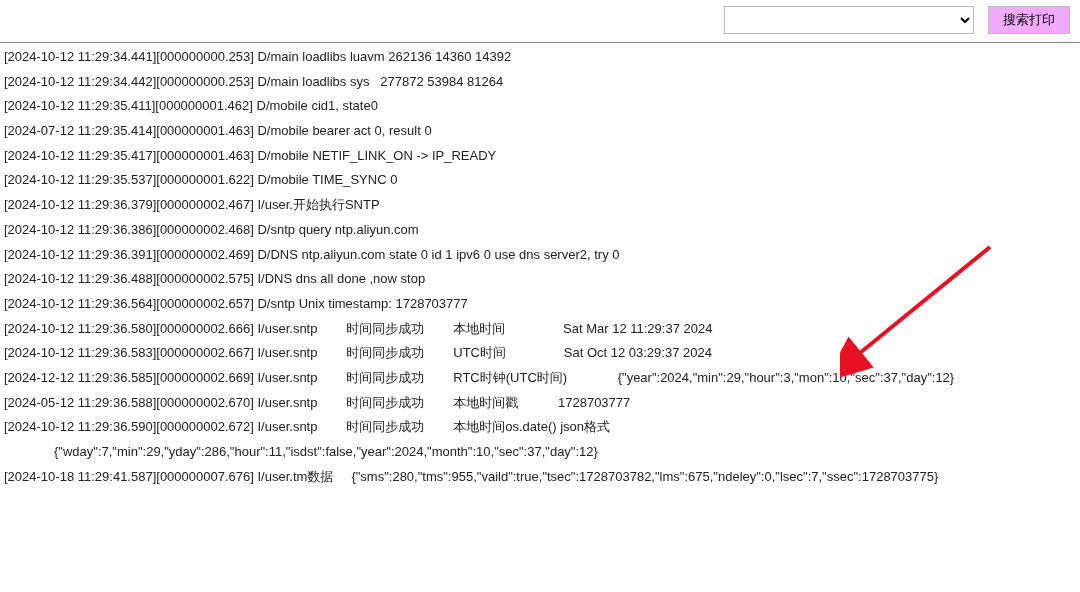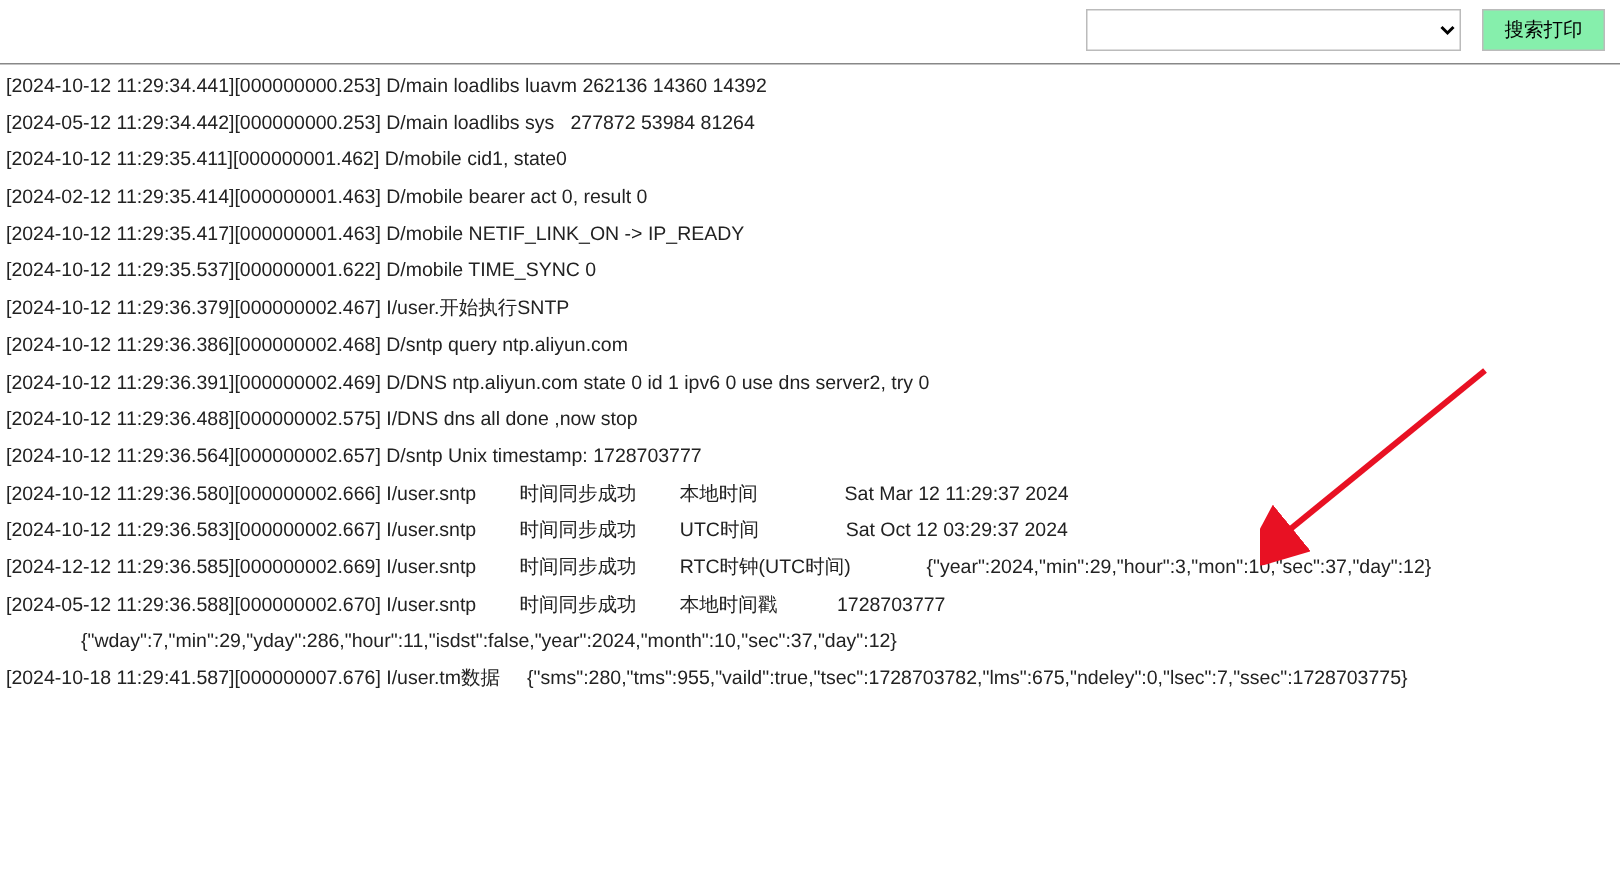--- a/index.html
+++ b/index.html
@@ -25,21 +25,21 @@
     height: 28px;
     border: 1px solid #bbb;
     background: #fff;
     font-size: 13px;
     padding: 2px 6px;
   }
   .search-btn {
     height: 28px;
     padding: 0 14px;
     border: 1px solid #bbb;
-    background: #86efac;
+    background: #f0abfc;
     font-size: 13px;
     cursor: pointer;
   }
   .log-area {
     border-top: 1px solid #888;
     padding: 2px 4px 0;
     font-size: 13px;
     line-height: 1.9;
     font-family: "Microsoft YaHei", Arial, sans-serif;
     color: #222;
@@ -63,34 +63,35 @@
 </head>
 <body>
 
 <div class="toolbar">
   <select class="search-select" placeholder=""></select>
   <button class="search-btn">搜索打印</button>
 </div>
 
 <div class="log-area" id="log-area">
     <div class="log-line">[2024-10-12 11:29:34.441][000000000.253] D/main loadlibs luavm 262136 14360 14392</div>
-    <div class="log-line">[2024-05-12 11:29:34.442][000000000.253] D/main loadlibs sys   277872 53984 81264</div>
+    <div class="log-line">[2024-10-12 11:29:34.442][000000000.253] D/main loadlibs sys   277872 53984 81264</div>
     <div class="log-line">[2024-10-12 11:29:35.411][000000001.462] D/mobile cid1, state0</div>
-    <div class="log-line">[2024-02-12 11:29:35.414][000000001.463] D/mobile bearer act 0, result 0</div>
+    <div class="log-line">[2024-07-12 11:29:35.414][000000001.463] D/mobile bearer act 0, result 0</div>
     <div class="log-line">[2024-10-12 11:29:35.417][000000001.463] D/mobile NETIF_LINK_ON -&gt; IP_READY</div>
     <div class="log-line">[2024-10-12 11:29:35.537][000000001.622] D/mobile TIME_SYNC 0</div>
     <div class="log-line">[2024-10-12 11:29:36.379][000000002.467] I/user.开始执行SNTP</div>
     <div class="log-line">[2024-10-12 11:29:36.386][000000002.468] D/sntp query ntp.aliyun.com</div>
     <div class="log-line">[2024-10-12 11:29:36.391][000000002.469] D/DNS ntp.aliyun.com state 0 id 1 ipv6 0 use dns server2, try 0</div>
     <div class="log-line">[2024-10-12 11:29:36.488][000000002.575] I/DNS dns all done ,now stop</div>
     <div class="log-line">[2024-10-12 11:29:36.564][000000002.657] D/sntp Unix timestamp: 1728703777</div>
     <div class="log-line">[2024-10-12 11:29:36.580][000000002.666] I/user.sntp        时间同步成功        本地时间                Sat Mar 12 11:29:37 2024</div>
     <div class="log-line">[2024-10-12 11:29:36.583][000000002.667] I/user.sntp        时间同步成功        UTC时间                Sat Oct 12 03:29:37 2024</div>
     <div class="log-line">[2024-12-12 11:29:36.585][000000002.669] I/user.sntp        时间同步成功        RTC时钟(UTC时间)              {"year":2024,"min":29,"hour":3,"mon":10,"sec":37,"day":12}</div>
     <div class="log-line">[2024-05-12 11:29:36.588][000000002.670] I/user.sntp        时间同步成功        本地时间戳           1728703777</div>
+    <div class="log-line">[2024-10-12 11:29:36.590][000000002.672] I/user.sntp        时间同步成功        本地时间os.date() json格式</div>
     <div class="log-line log-indent">{"wday":7,"min":29,"yday":286,"hour":11,"isdst":false,"year":2024,"month":10,"sec":37,"day":12}</div>
     <div class="log-line">[2024-10-18 11:29:41.587][000000007.676] I/user.tm数据     {"sms":280,"tms":955,"vaild":true,"tsec":1728703782,"lms":675,"ndeley":0,"lsec":7,"ssec":1728703775}</div>
   </div>
 
 <svg class="arrow-svg" width="170" height="140">
   <defs>
     <marker id="ahead" markerWidth="12" markerHeight="10" refX="2" refY="5" orient="auto">
       <polygon points="0,0 12,5 0,10" fill="#e81123"></polygon>
     </marker>
   </defs>

